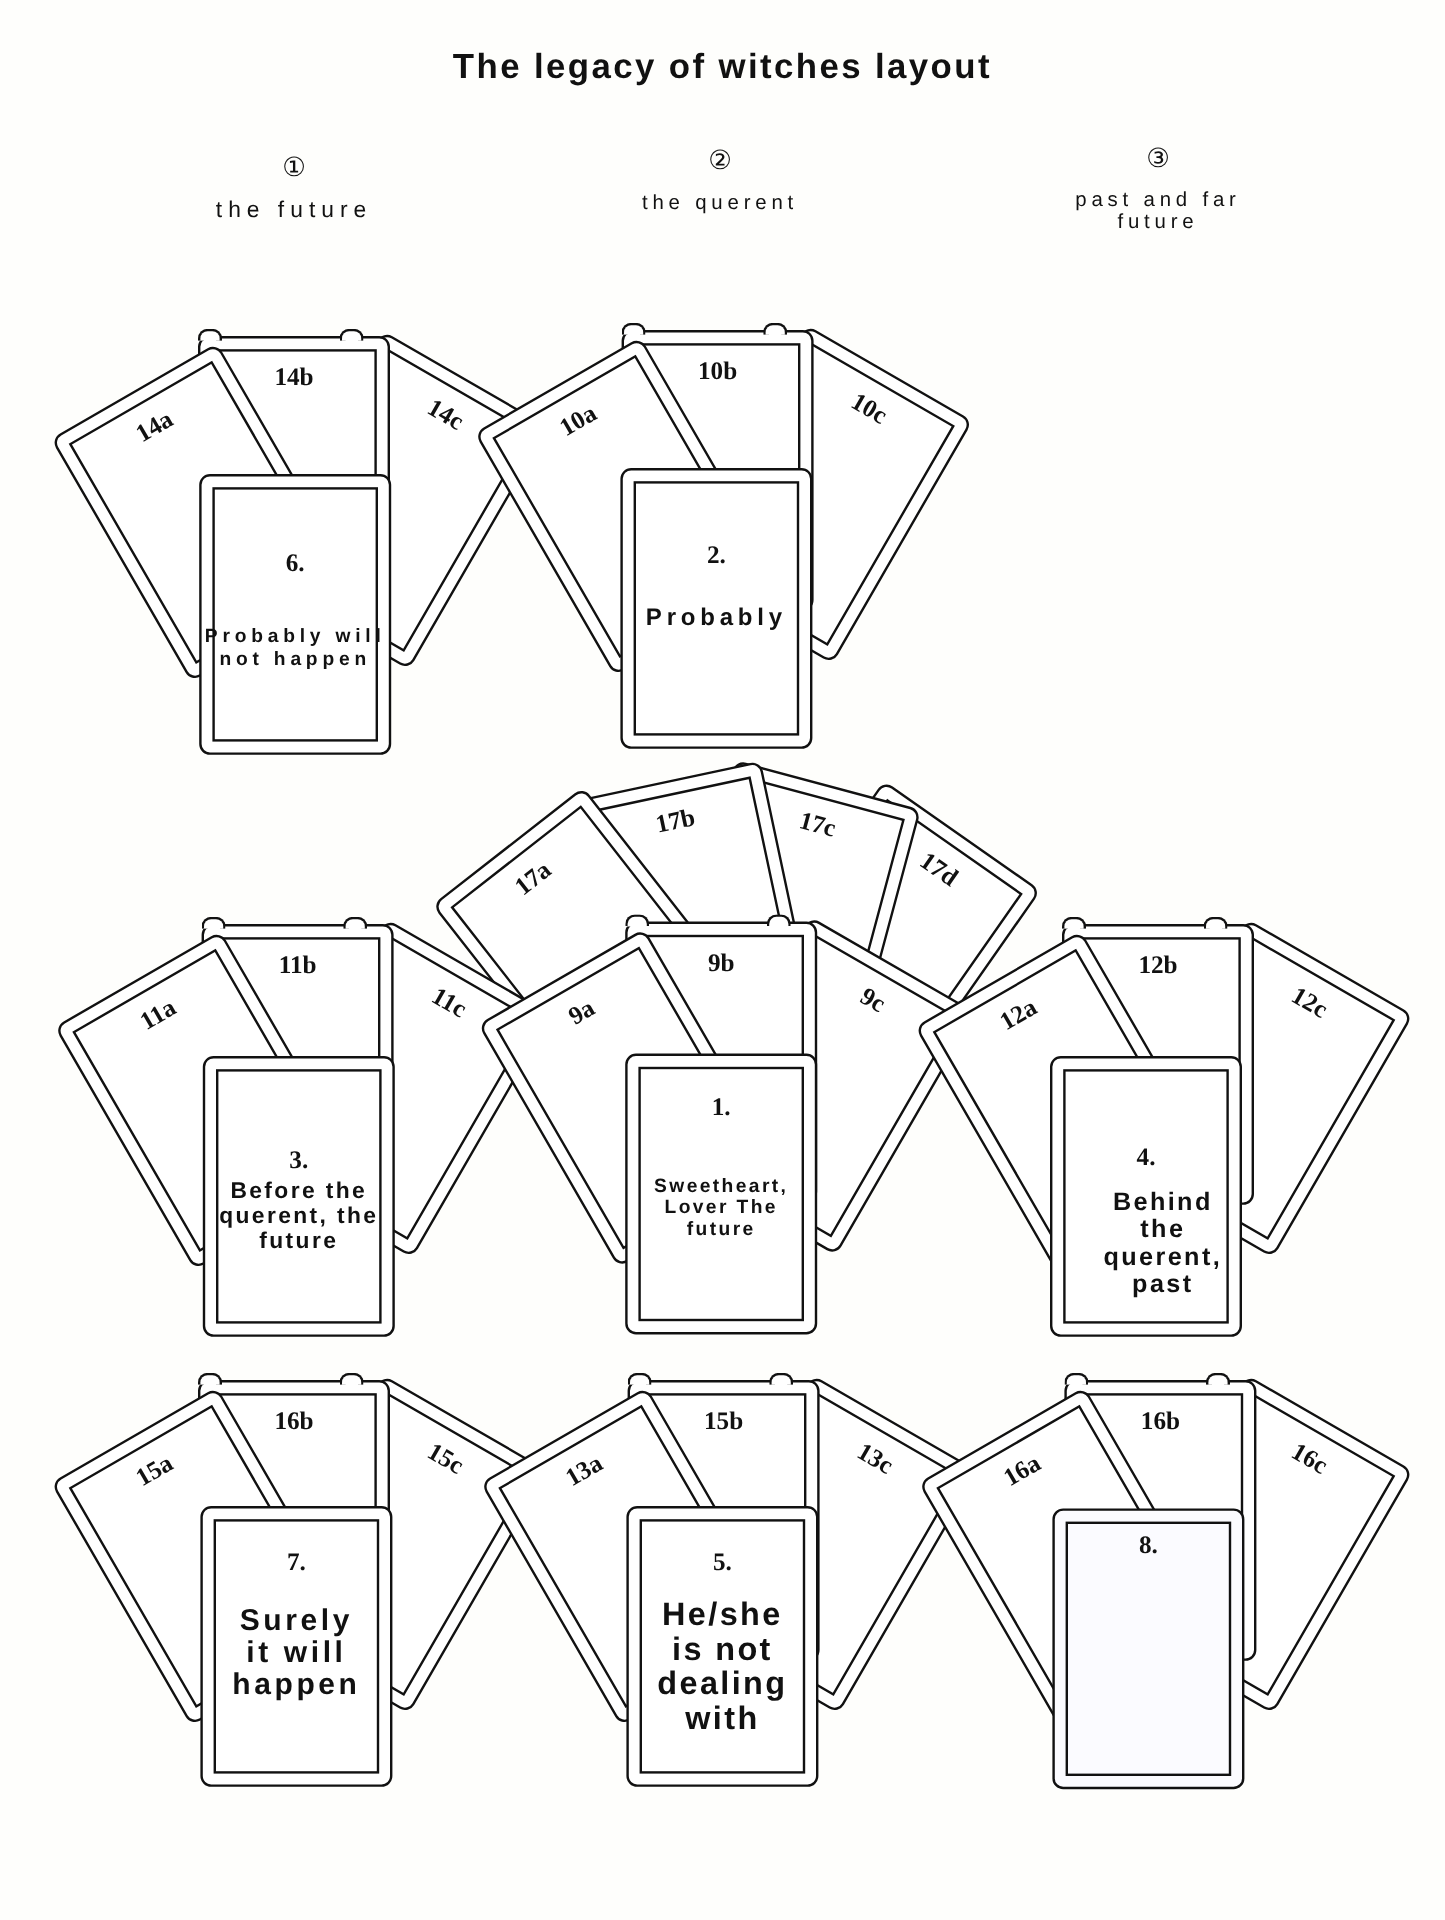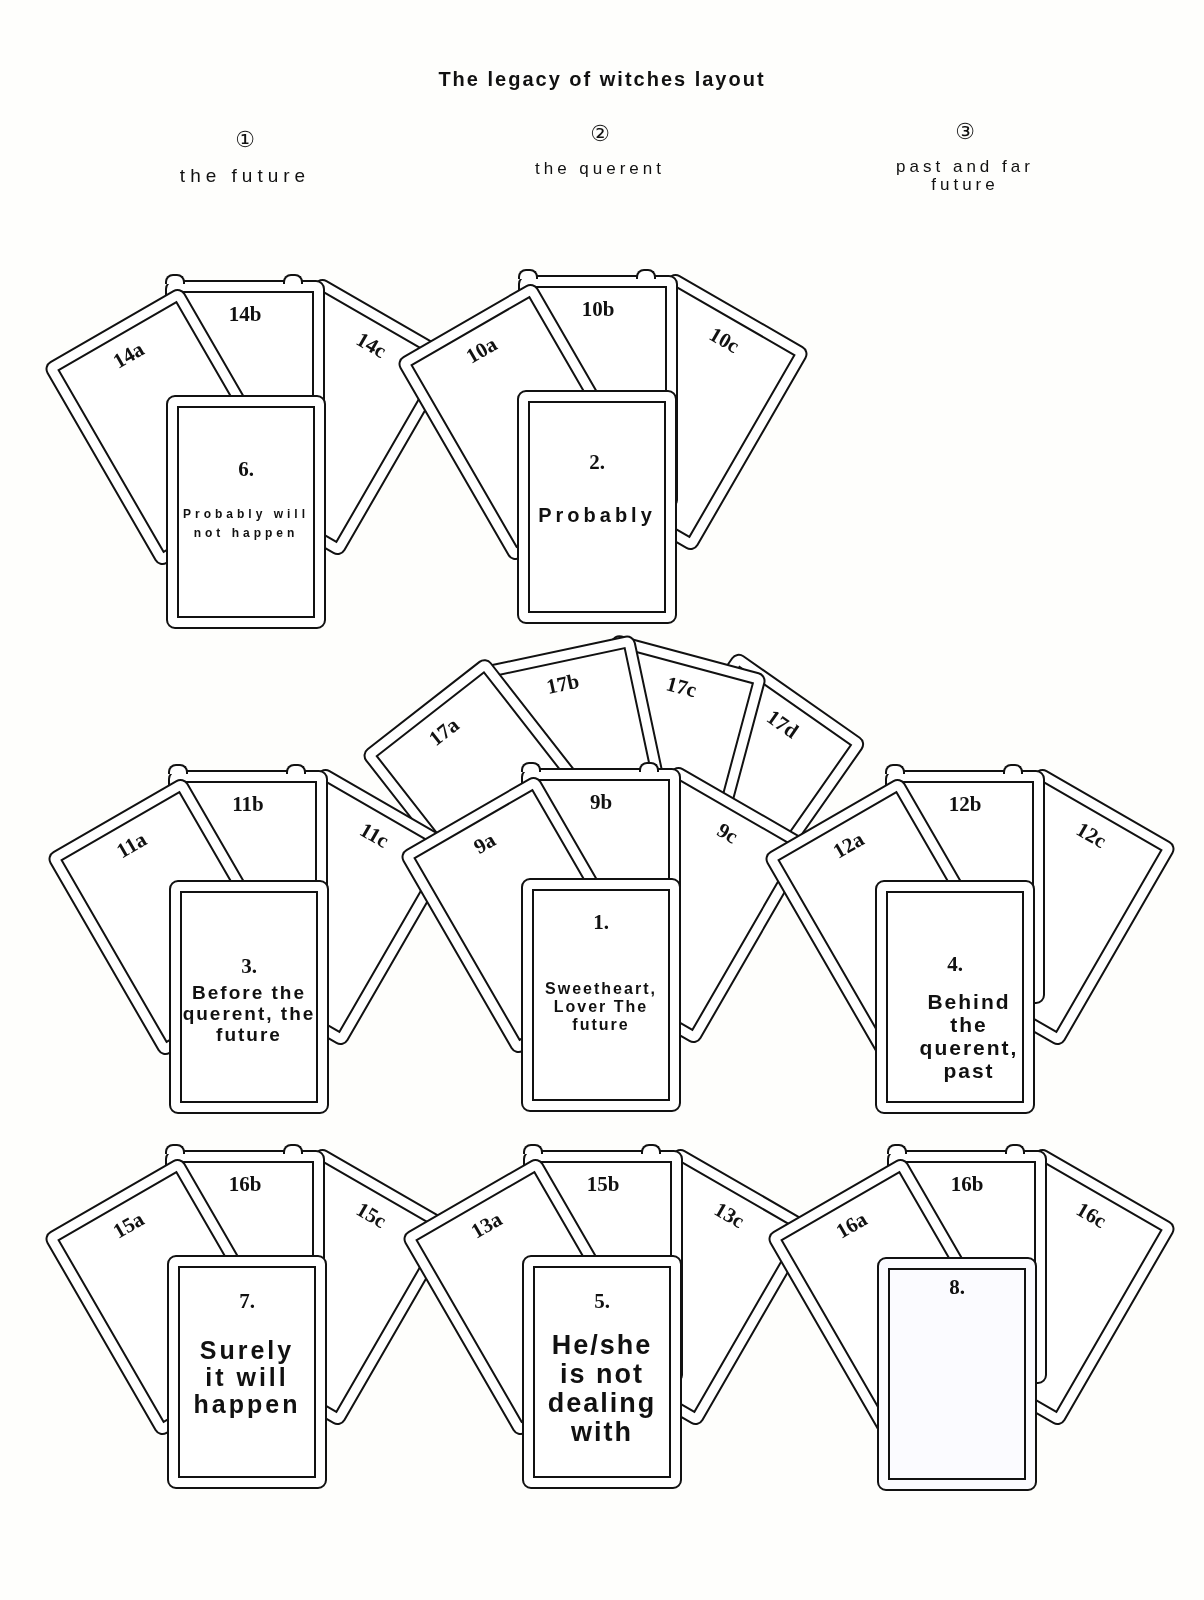--- a/index.html
+++ b/index.html
@@ -3,22 +3,22 @@
 <meta charset="utf-8">
 <style>
   html, body { margin: 0; padding: 0; }
   body {
     width: 1204px; height: 1600px; position: relative; overflow: hidden;
     background: #fefefc;
     font-family: "Liberation Sans", sans-serif;
     color: #111;
   }
   .title {
-    position: absolute; left: 0; top: 68px; width: 1204px; text-align: center;
-    font-size: 20px; font-weight: bold; letter-spacing: 2px;
+    position: absolute; left: 0; top: 40px; width: 1204px; text-align: center;
+    font-size: 29px; font-weight: bold; letter-spacing: 2px;
   }
   .col-head { position: absolute; text-align: center; }
   .col-num { font-size: 22px; line-height: 24px; }
   .col-label { font-size: 19px; letter-spacing: 5px; line-height: 19px; margin-top: 14px; }
   .col-label.small { font-size: 17px; letter-spacing: 4px; line-height: 18px; }
 
   .group { position: absolute; width: 360px; height: 380px; }
   .card {
     position: absolute; box-sizing: border-box;
     width: 160px; height: 234px;
@@ -74,21 +74,21 @@
       <div class="inner"></div>
       <div class="back-label">14b</div>
     </div>
   <div class="card" style="left:30px; top:40px; transform:rotate(-30deg);">
       <div class="inner"></div>
       <div class="back-label">14a</div>
     </div>
   <div class="card front" style="left:106px; top:125px;">
     <div class="inner"></div>
     <div class="num" style="top:60px;">6.</div>
-    <div class="txt" style="top:108px; font-size:12px; letter-spacing:4px; line-height:19px;">Probably will not happen</div>
+    <div class="txt" style="top:124px; font-size:16px; letter-spacing:4px; line-height:19px;">Probably will not happen</div>
   </div>
 </div>
 
 <div class="group" style="left:413px; top:265px;">
   <div class="card" style="left:190px; top:30px; transform:rotate(30deg);">
       <div class="inner"></div>
       <div class="back-label">10c</div>
     </div>
   <div class="card" style="left:105px; top:10px;">
       <div class="tab" style="left:-2px"></div>

